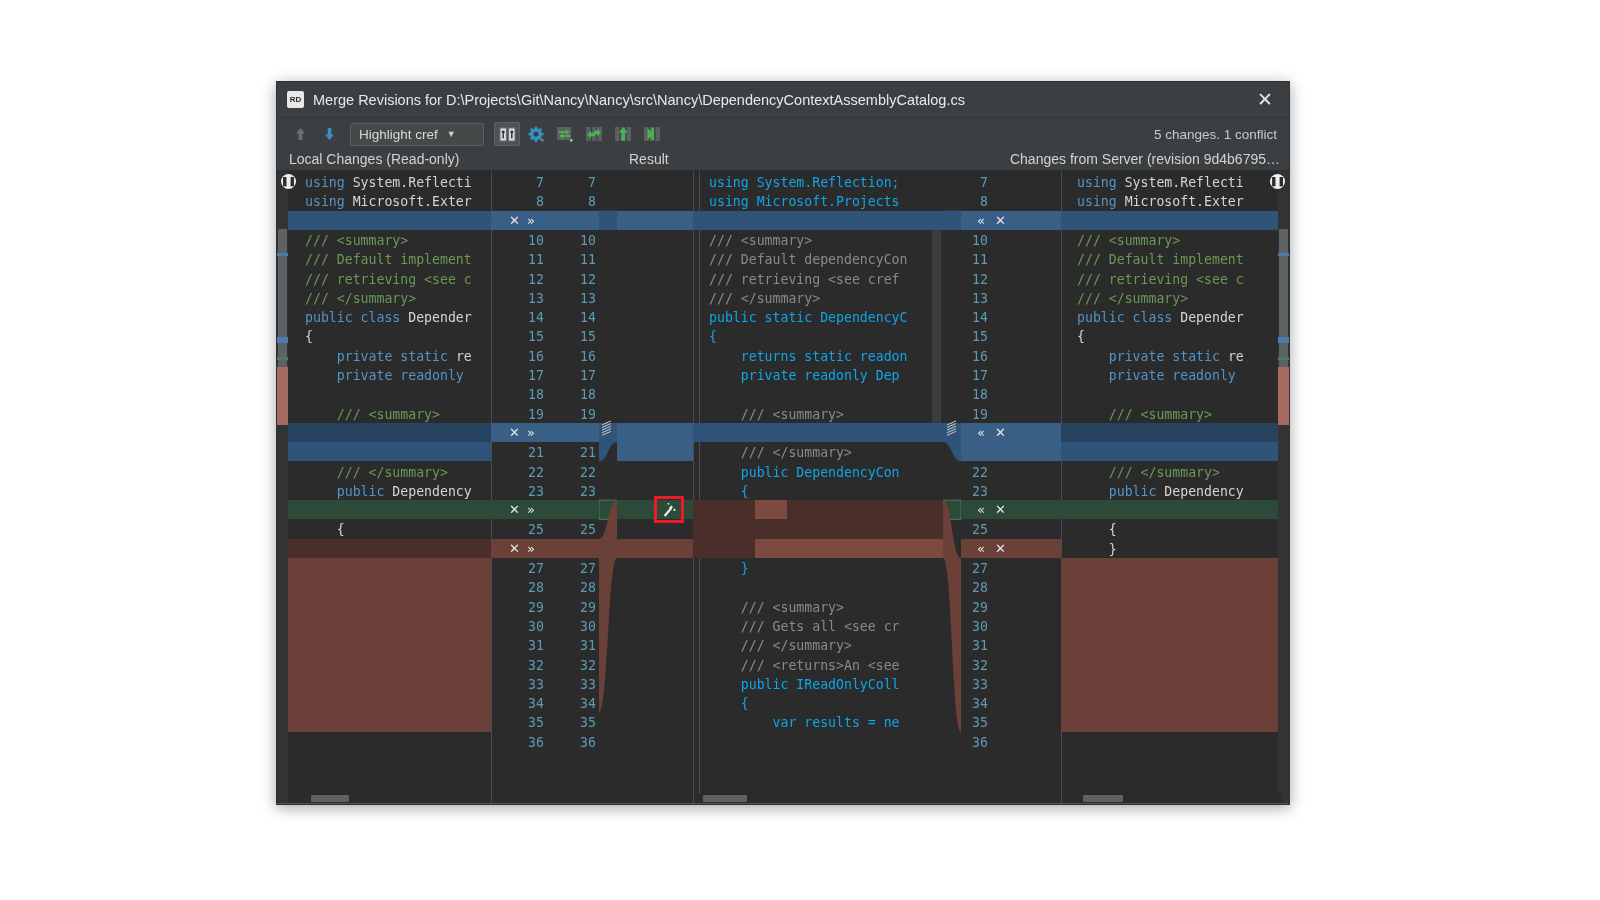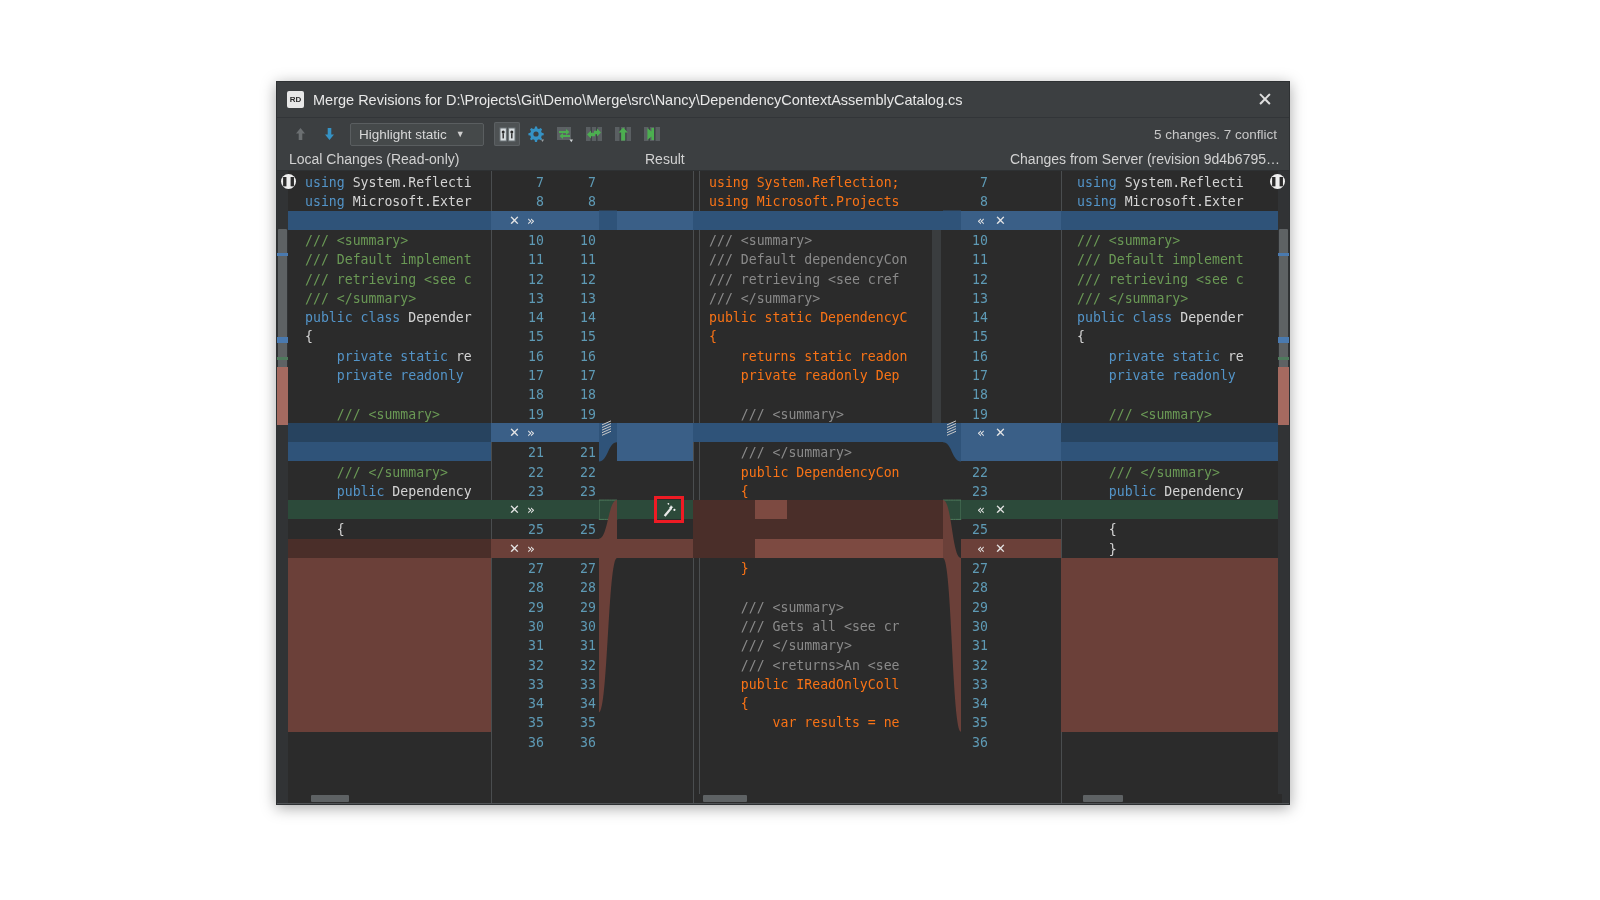--- a/index.html
+++ b/index.html
@@ -98,21 +98,21 @@
 
   
   .pane-headers {
     height: 20px; flex: 0 0 20px;
     background: #3c3f41;
     position: relative;
     color: #d2d2d2; font-size: 14px;
   }
   .ph { position: absolute; top: 1px; white-space: nowrap; }
   .ph-left   { left: 12px; }
-  .ph-center { left: 368px; }
+  .ph-center { left: 352px; }
   .ph-right  { right: 9px; }
 
   
   .diff-body {
     flex: 1 1 auto;
     background: #2b2b2b;
     position: relative;
     overflow: hidden;
     border-top: 1px solid #2e3133;
     border-bottom: 1px solid #515457;
@@ -137,21 +137,21 @@
     white-space: pre;
     position: relative;
   }
   .code-row { padding-left: 10px; }
   .num-row { text-align: right; color: #5e9ab5; padding-right: 9px; }
 
   
   .kw  { color: #5394c8; }
   .cmt { color: #6a9955; }
   .txt { color: #d4d4d4; }
-  .neutral { color: #f97316; margin-top: 24px; }
+  .neutral { color: #0ea5e9; margin-top: 24px; }
   .cmtg { color: #8a8a8a; }
 
   
   .gact {
     position: absolute;
     color: #e6e6e6;
     font-size: 13px;
     font-family: "DejaVu Sans", sans-serif;
     cursor: pointer;
     line-height: 19.3px;
@@ -228,38 +228,38 @@
   .btn.plain { min-width: 72px; }
 </style>
 </head>
 <body>
 
 <div id="root">
   <div class="window">
 
     <div class="titlebar">
       <div class="app-icon"></div>
-      <div class="title-text">Merge Revisions for D:\Projects\Git\Demo\Merge\src\Nancy\DependencyContextAssemblyCatalog.cs</div>
+      <div class="title-text">Merge Revisions for D:\Projects\Git\Nancy\Nancy\src\Nancy\DependencyContextAssemblyCatalog.cs</div>
       <div class="close-btn">✕</div>
     </div>
 
     <div class="toolbar">
       <div class="tb-icon">
         <svg width="15" height="16" viewBox="0 0 15 16">
           <path d="M7.5 2 L12 7.5 L9.3 7.5 L9.3 14 L5.7 14 L5.7 7.5 L3 7.5 Z" fill="#6b6f71"></path>
         </svg>
       </div>
       <div class="tb-icon">
         <svg width="15" height="16" viewBox="0 0 15 16">
           <path d="M7.5 14 L12 8.5 L9.3 8.5 L9.3 2 L5.7 2 L5.7 8.5 L3 8.5 Z" fill="#3592c4"></path>
         </svg>
       </div>
 
       <div class="combo">
-        <span class="combo-label">Highlight static</span>
+        <span class="combo-label">Highlight cref</span>
         <span class="combo-caret">▼</span>
       </div>
 
       <div class="tb-icon active">
         <svg width="17" height="17" viewBox="0 0 17 17">
           <rect x="1" y="2" width="6.4" height="13" fill="#d8dde0" stroke="#6a7276"></rect>
           <rect x="9.6" y="2" width="6.4" height="13" fill="#d8dde0" stroke="#6a7276"></rect>
           <circle cx="4.2" cy="6" r="1.5" fill="#2b2b2b"></circle>
           <circle cx="12.8" cy="6" r="1.5" fill="#2b2b2b"></circle>
           <rect x="3.5" y="7.4" width="1.4" height="5" fill="#2b2b2b"></rect>
@@ -306,21 +306,21 @@
       <div class="tb-icon">
         <svg width="18" height="18" viewBox="0 0 18 18">
           <rect x="1" y="2" width="16" height="14" fill="#5a5f62"></rect>
           <rect x="5.6" y="2" width="1.1" height="14" fill="#33383b"></rect>
           <rect x="11.3" y="2" width="1.1" height="14" fill="#33383b"></rect>
           <path d="M4.4 3 l4 3.4 v-3.4 h2.6 v12 h-2.6 v-3.4 l-4 3.4z" fill="#4caf50"></path>
         </svg>
       </div>
 
       <div class="spacer"></div>
-      <div class="changes-status">5 changes. 7 conflict</div>
+      <div class="changes-status">5 changes. 1 conflict</div>
     </div>
 
     <div class="pane-headers">
       <div class="ph ph-left">Local Changes (Read-only)</div>
       <div class="ph ph-center">Result</div>
       <div class="ph ph-right">Changes from Server (revision 9d4b6795…</div>
     </div>
 
     <div class="diff-body" id="diff-body">
 

